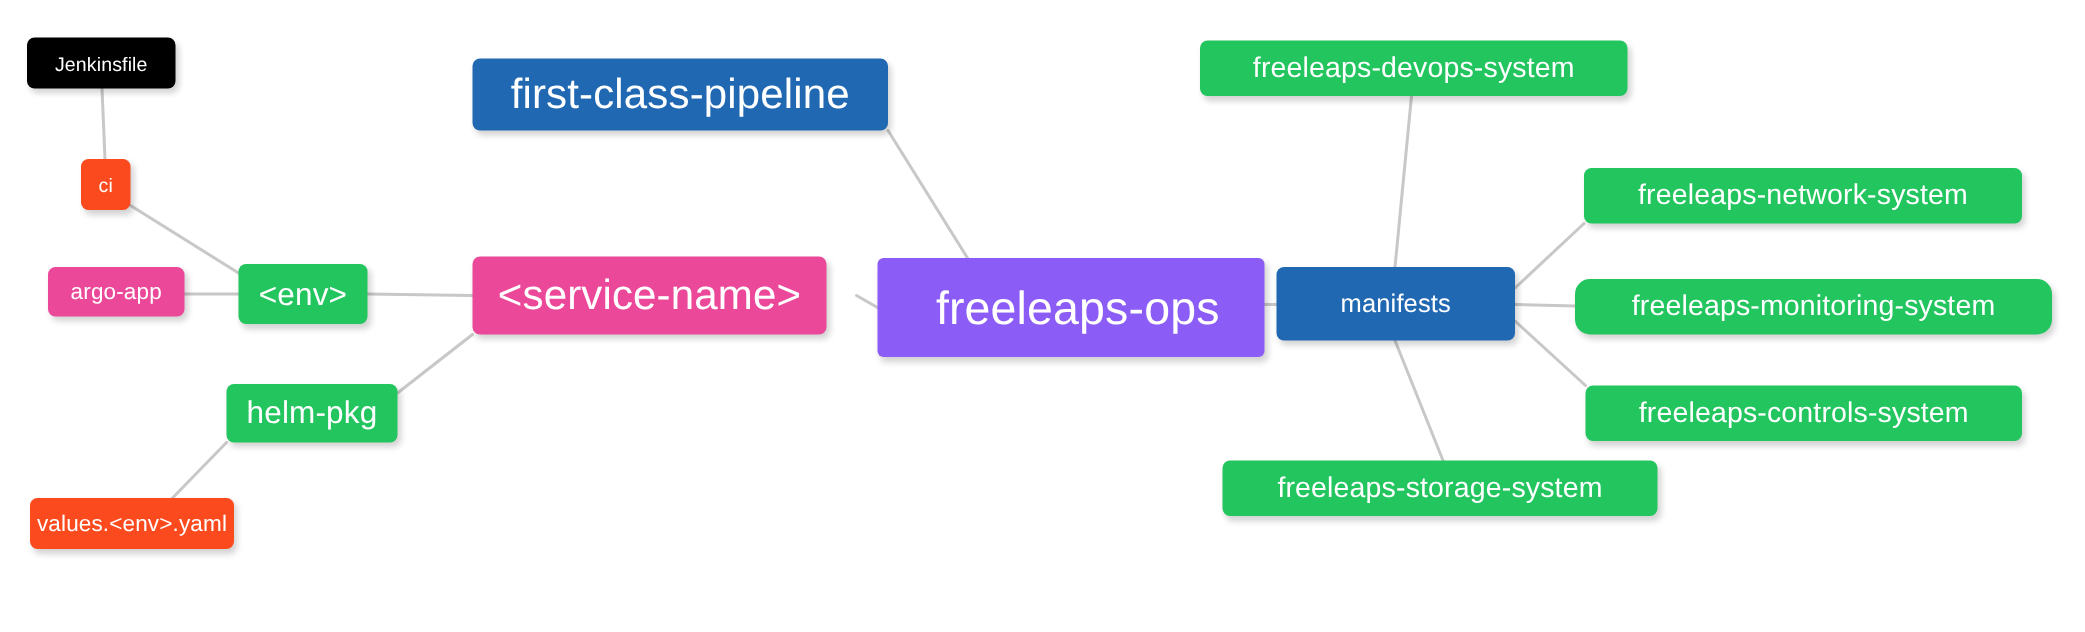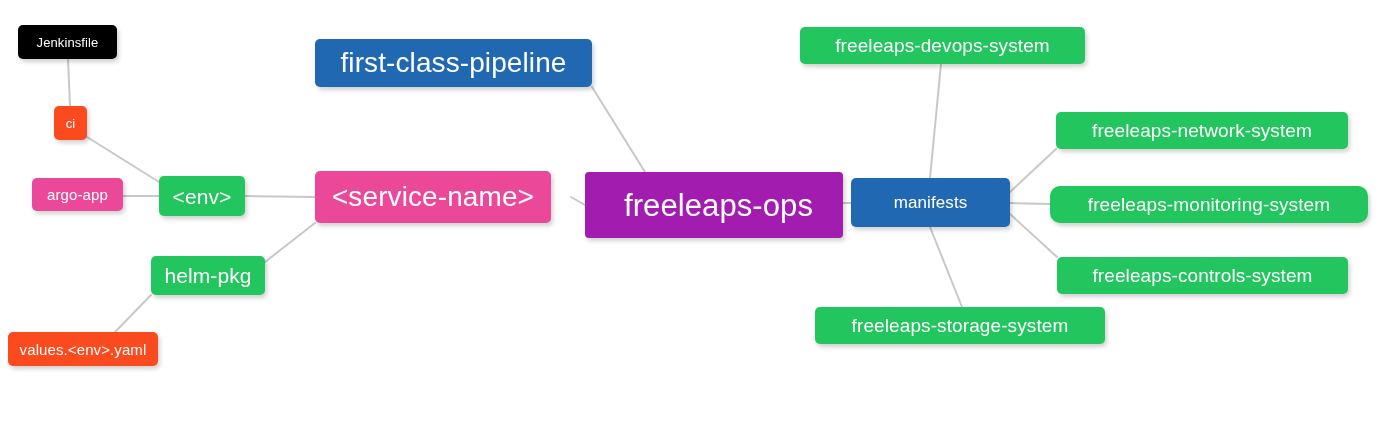--- a/index.html
+++ b/index.html
@@ -65,21 +65,21 @@
       <path d="M 70 106 L 68 59" stroke="#c8c8c8" stroke-width="2" fill="none" stroke-linecap="round"></path>
       <path d="M 159 196 L 123 196" stroke="#c8c8c8" stroke-width="2" fill="none" stroke-linecap="round"></path>
       <path d="M 151 295 L 115 332" stroke="#c8c8c8" stroke-width="2" fill="none" stroke-linecap="round"></path>
       <path d="M 930 178 L 941 64" stroke="#c8c8c8" stroke-width="2" fill="none" stroke-linecap="round"></path>
       <path d="M 1010 192 L 1056 149" stroke="#c8c8c8" stroke-width="2" fill="none" stroke-linecap="round"></path>
       <path d="M 1010 203 L 1050 204" stroke="#c8c8c8" stroke-width="2" fill="none" stroke-linecap="round"></path>
       <path d="M 1010 214 L 1057 257" stroke="#c8c8c8" stroke-width="2" fill="none" stroke-linecap="round"></path>
       <path d="M 930 227 L 962 307" stroke="#c8c8c8" stroke-width="2" fill="none" stroke-linecap="round"></path>
     </svg>
   <div id="node-layer">
-      <div class="node lvl-root root" style="left: 585px; top: 172px; width: 258px; height: 66px; background: #a21caf; padding-left: 20px;">
+      <div class="node lvl-root root" style="left: 585px; top: 172px; width: 258px; height: 66px; background: #8b5cf6; padding-left: 20px;">
         <span>freeleaps-ops</span>
       </div>
       <div class="node lvl-1-big" style="left: 315px; top: 171px; width: 236px; height: 52px; background: #ec4899;">
         <span>&lt;service-name&gt;</span>
       </div>
       <div class="node lvl-1-big" style="left: 315px; top: 39px; width: 277px; height: 48px; background: rgb(33, 104, 179);">
         <span>first-class-pipeline</span>
       </div>
       <div class="node lvl-1" style="left: 851px; top: 178px; width: 159px; height: 49px; background: rgb(33, 104, 179);">
         <span>manifests</span>
@@ -92,21 +92,21 @@
       </div>
       <div class="node lvl-5" style="left: 54px; top: 106px; width: 33px; height: 34px; background: rgb(251, 75, 30);">
         <span>ci</span>
       </div>
       <div class="node lvl-5" style="left: 18px; top: 25px; width: 99px; height: 34px; background: #000000;">
         <span>Jenkinsfile</span>
       </div>
       <div class="node lvl-4" style="left: 32px; top: 178px; width: 91px; height: 33px; background: #ec4899;">
         <span>argo-app</span>
       </div>
-      <div class="node lvl-4" style="left: 8px; top: 332px; width: 150px; height: 34px; background: rgb(251, 75, 30);">
+      <div class="node lvl-4" style="left: 20px; top: 332px; width: 136px; height: 34px; background: rgb(251, 75, 30);">
         <span>values.&lt;env&gt;.yaml</span>
       </div>
       <div class="node lvl-3" style="left: 800px; top: 27px; width: 285px; height: 37px; background: rgb(34, 197, 94);">
         <span>freeleaps-devops-system</span>
       </div>
       <div class="node lvl-3" style="left: 1056px; top: 112px; width: 292px; height: 37px; background: rgb(34, 197, 94);">
         <span>freeleaps-network-system</span>
       </div>
       <div class="node lvl-3" style="left: 1050px; top: 186px; width: 318px; height: 37px; background: rgb(34, 197, 94); border-radius: 10px;">
         <span>freeleaps-monitoring-system</span>

